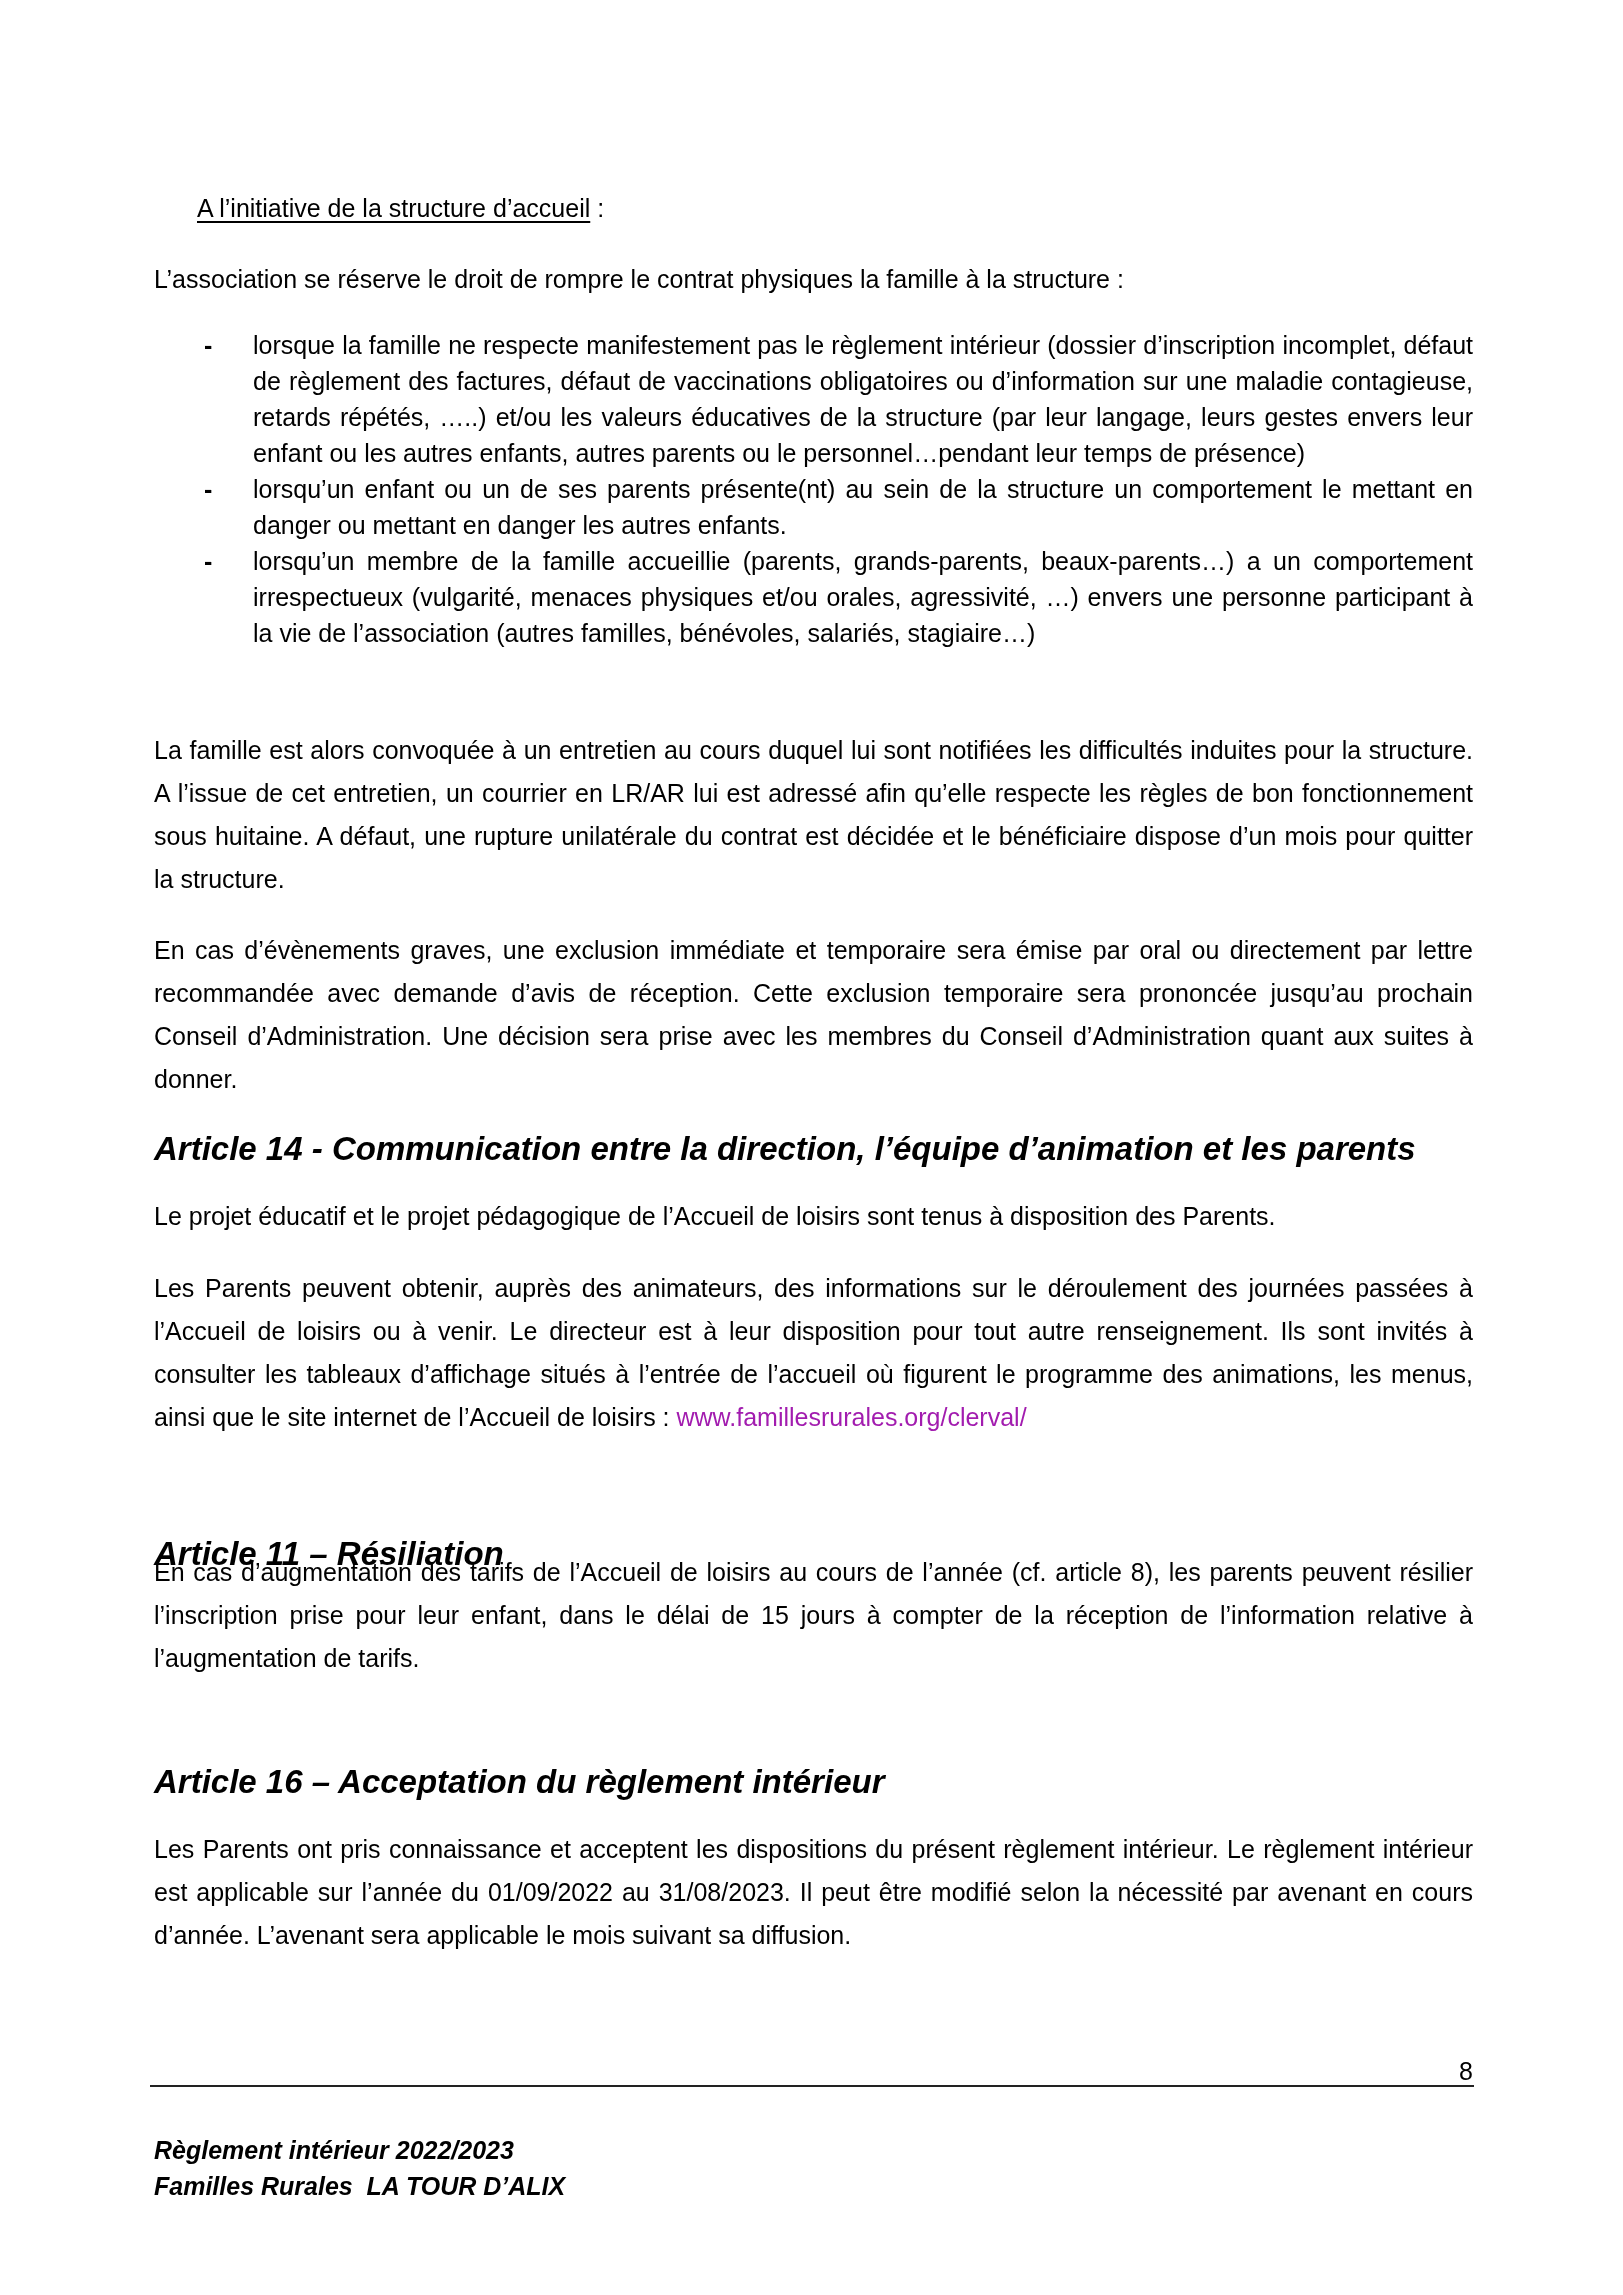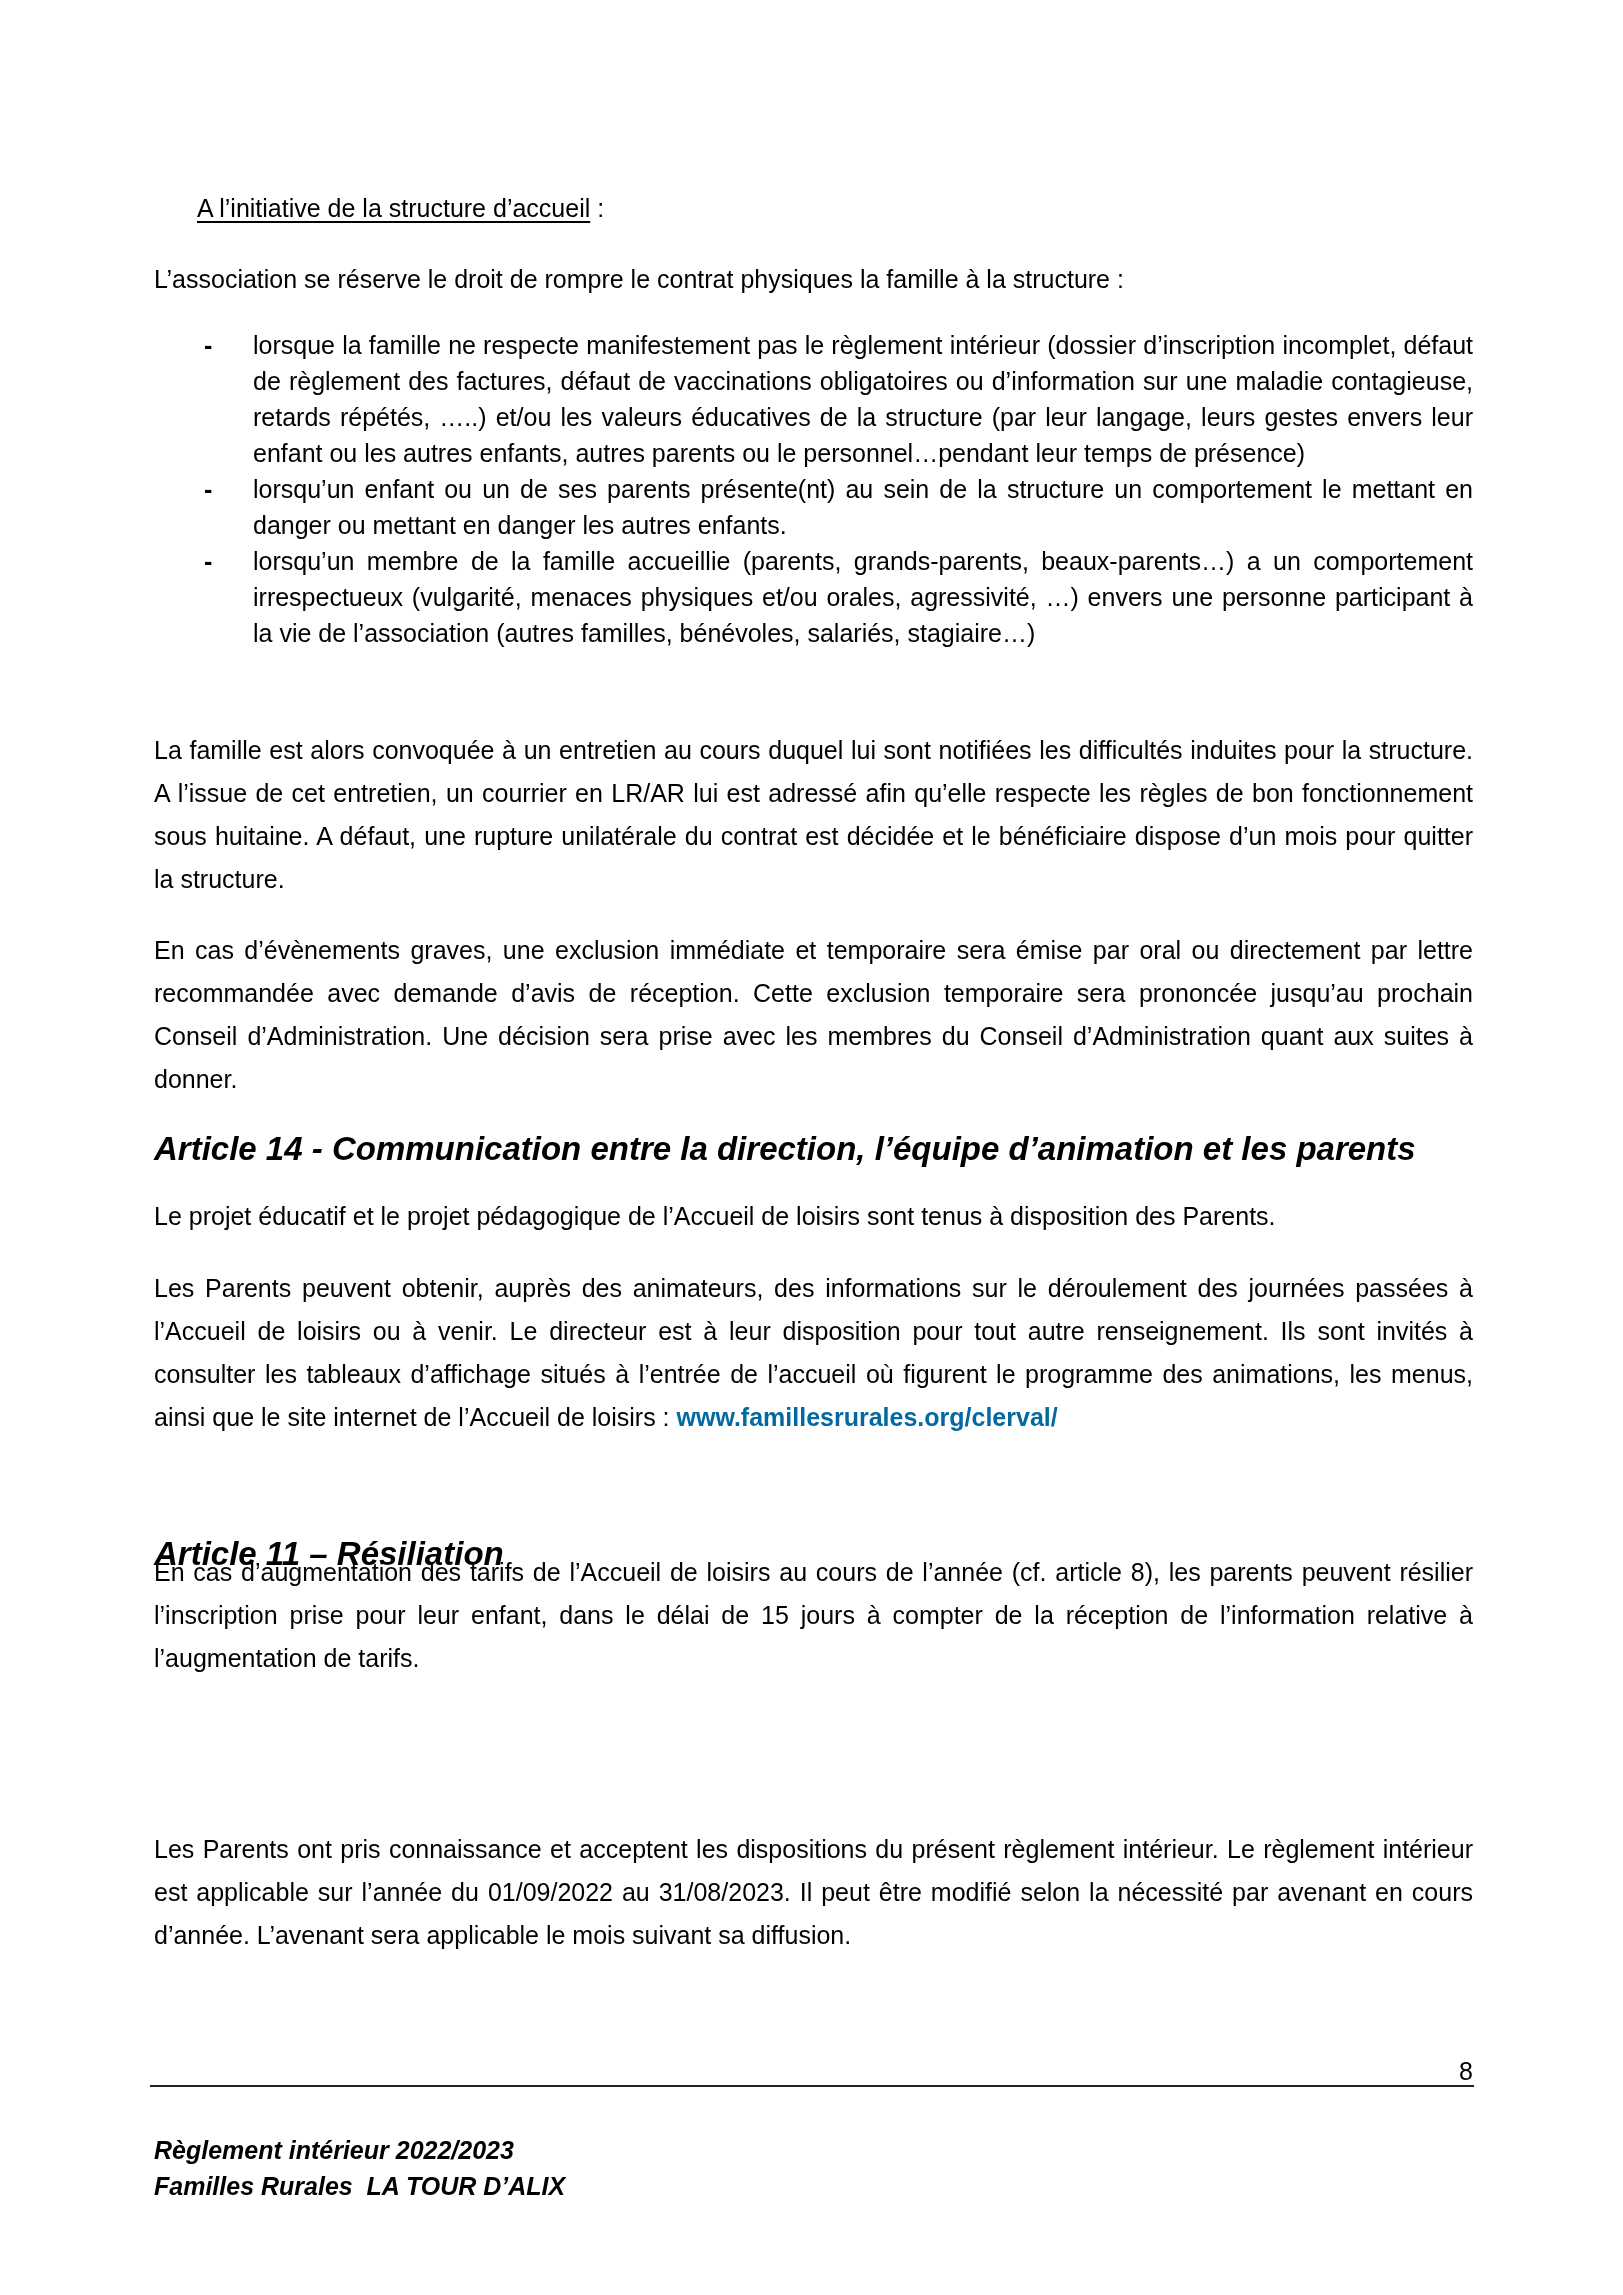--- a/index.html
+++ b/index.html
@@ -7,21 +7,21 @@
          font-family: "Liberation Sans", sans-serif; color: #000; }
   .page { position: absolute; left: 0; top: 0; width: 1623px; height: 2295px; }
   .abs { position: absolute; }
   .text { left: 154px; width: 1319px; font-size: 25px; line-height: 43px; text-align: justify; margin-left: 43px; }
   .para { margin: 0; }
   .underline { text-decoration: underline; text-decoration-thickness: 2px; text-underline-offset: 3.9px; }
   .heading { left: 154px; font-size: 33px; font-weight: bold; font-style: italic; line-height: 39px; }
   .bullets { left: 154px; width: 1319px; font-size: 25px; line-height: 36px; margin: 0; padding: 0; list-style: none; }
   .bullets li { position: relative; padding-left: 99px; text-align: justify; }
   .bullet-mark { position: absolute; left: 50px; top: 0; font-weight: bold; }
-  .link { color: #0369a1; font-weight: bold; text-decoration: none; }
+  .link { color: #a21caf; font-weight: normal; text-decoration: none; }
   .page-number { right: 150px; top: 2055px; font-size: 25px; line-height: 33px; }
   .footer-rule { left: 150px; top: 2085px; width: 1324px; height: 0; border-top: 2px solid #222; }
   .footer { left: 154px; top: 2099px; font-size: 25px; font-weight: bold; font-style: italic; line-height: 36px; margin-top: 33px; }
 </style>
 </head>
 <body>
 
 <div class="page">
 
   <div class="abs text" style="top:187px;">
@@ -54,20 +54,21 @@
   <p class="abs text para" style="top:1195px;">Le projet éducatif et le projet pédagogique de l’Accueil de loisirs sont tenus à disposition des Parents.</p>
 
   <p class="abs text para" style="top:1267px;">
     <span>Les Parents peuvent obtenir, auprès des animateurs, des informations sur le déroulement des journées passées à l’Accueil de loisirs ou à venir. Le directeur est à leur disposition pour tout autre renseignement. Ils sont invités à consulter les tableaux d’affichage situés à l’entrée de l’accueil où figurent le programme des animations, les menus, ainsi que le site internet de l’Accueil de loisirs : </span><a class="link">www.famillesrurales.org/clerval/</a>
   </p>
 
   <div class="abs heading" style="top:1534px;">Article 11 – Résiliation</div>
 
   <p class="abs text para" style="top:1551px;">En cas d’augmentation des tarifs de l’Accueil de loisirs au cours de l’année (cf. article 8), les parents peuvent résilier l’inscription prise pour leur enfant, dans le délai de 15 jours à compter de la réception de l’information relative à l’augmentation de tarifs.</p>
 
+  <div class="abs heading" style="top:1762px;">Article 16 – Acceptation du règlement intérieur</div>
 
   <p class="abs text para" style="top:1828px;">Les Parents ont pris connaissance et acceptent les dispositions du présent règlement intérieur. Le règlement intérieur est applicable sur l’année du 01/09/2022 au 31/08/2023. Il peut être modifié selon la nécessité par avenant en cours d’année. L’avenant sera applicable le mois suivant sa diffusion.</p>
 
   <div class="abs page-number">8</div>
   <div class="abs footer-rule"></div>
   <div class="abs footer">
     <div>Règlement intérieur 2022/2023</div>
     <div style="white-space:pre;">Familles Rurales  LA TOUR D’ALIX</div>
   </div>
 

